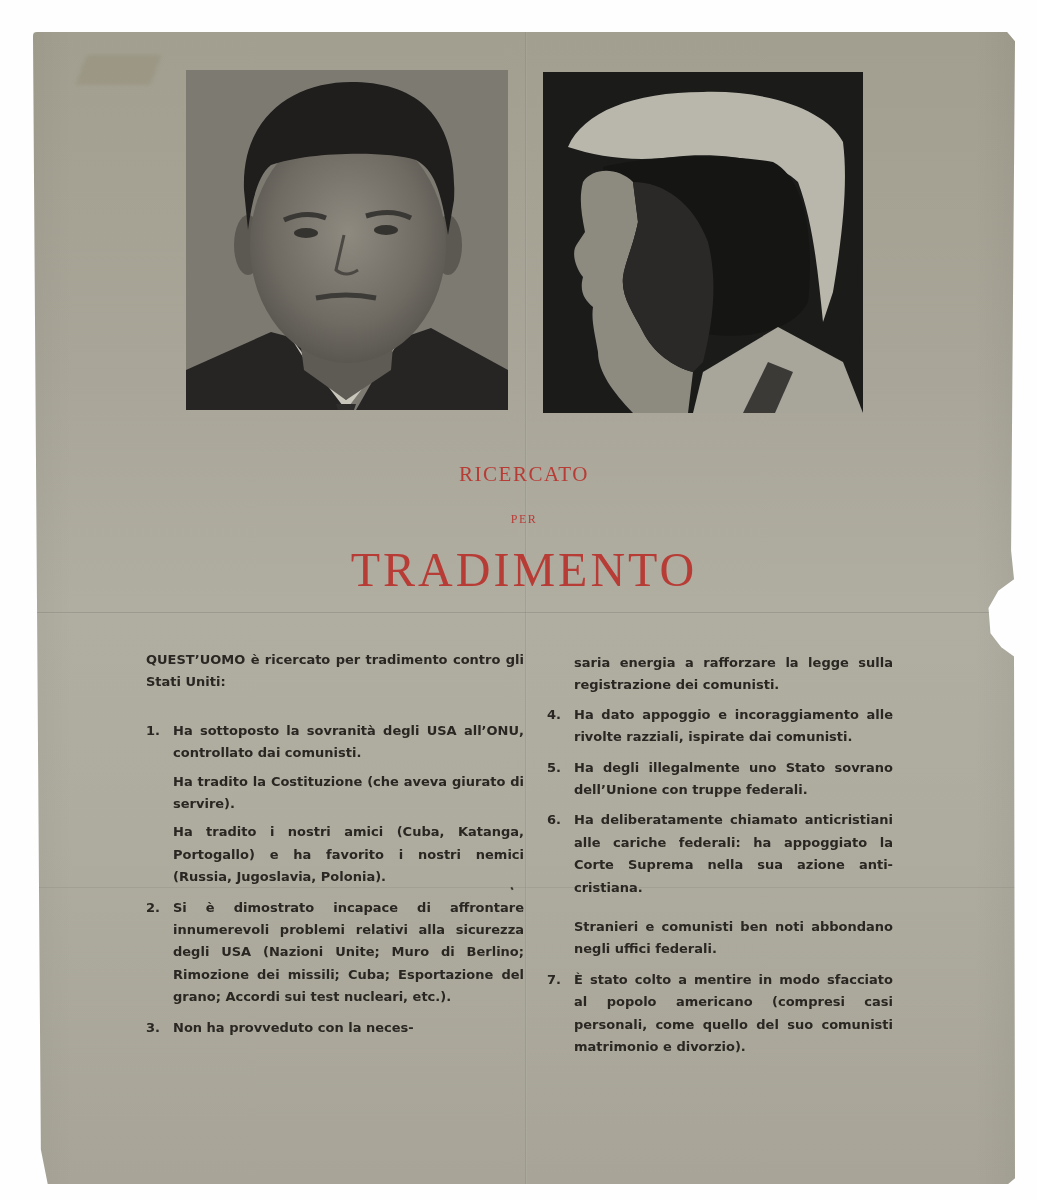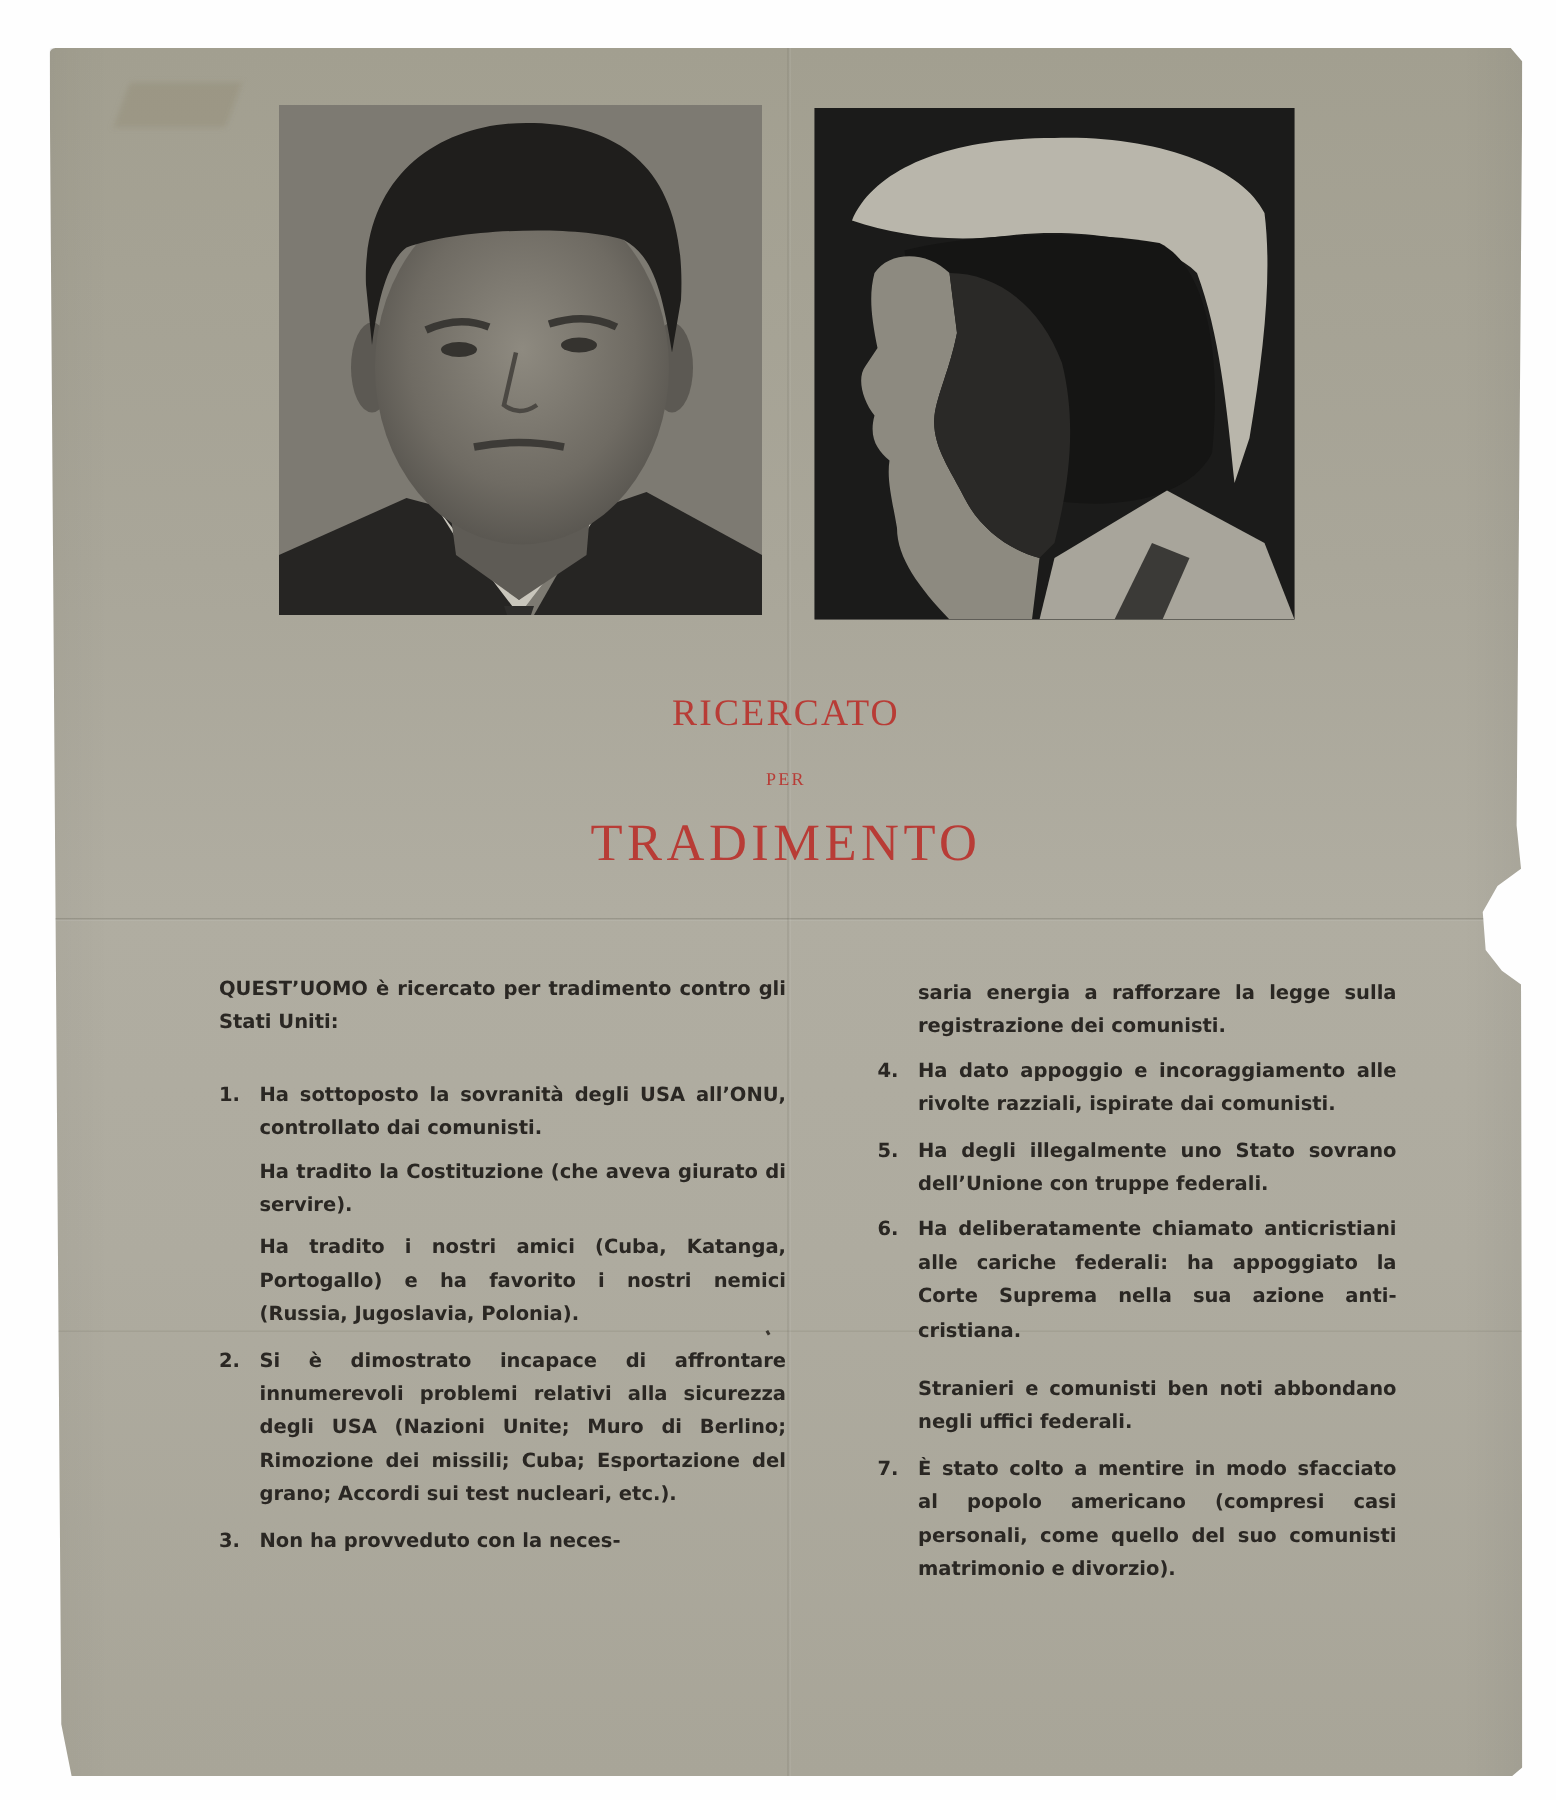--- a/index.html
+++ b/index.html
@@ -90,53 +90,53 @@
       position: absolute;
       left: 0;
       width: 982px;
       text-align: center;
       color: #b83c36;
       font-family: "DejaVu Serif", "Liberation Serif", serif;
       letter-spacing: 1px;
     }
     .h-wanted {
       top: 430px;
-      font-size: 25px;
+      font-size: 21px;
       font-weight: normal;
       font-family: "Liberation Serif", serif;
       letter-spacing: 1.5px;
     }
     .h-for {
       top: 480px;
       font-size: 12px;
       font-family: Liberation Serif, serif;
       letter-spacing: 1.5px;
     }
     .h-treason {
       top: 510px;
-      font-size: 35px;
+      font-size: 48px;
       font-family: "Liberation Serif", serif;
       letter-spacing: 3px;
     }
     .col {
       position: absolute;
       top: 617px;
       color: #2a2723;
       font-family: "DejaVu Sans", "Liberation Sans", sans-serif;
       font-size: 13px;
       line-height: 22.4px;
       font-weight: bold;
       text-align: justify;
     }
     .col-left {
       left: 113px;
       width: 378px;
     }
     .col-right {
-      left: 552px;
+      left: 514px;
       width: 346px;
       top: 620px;
     }
     .intro {
       margin: 0 0 26px 0;
     }
     .item {
       display: flex;
       margin: 0 0 8px 0;
     }

